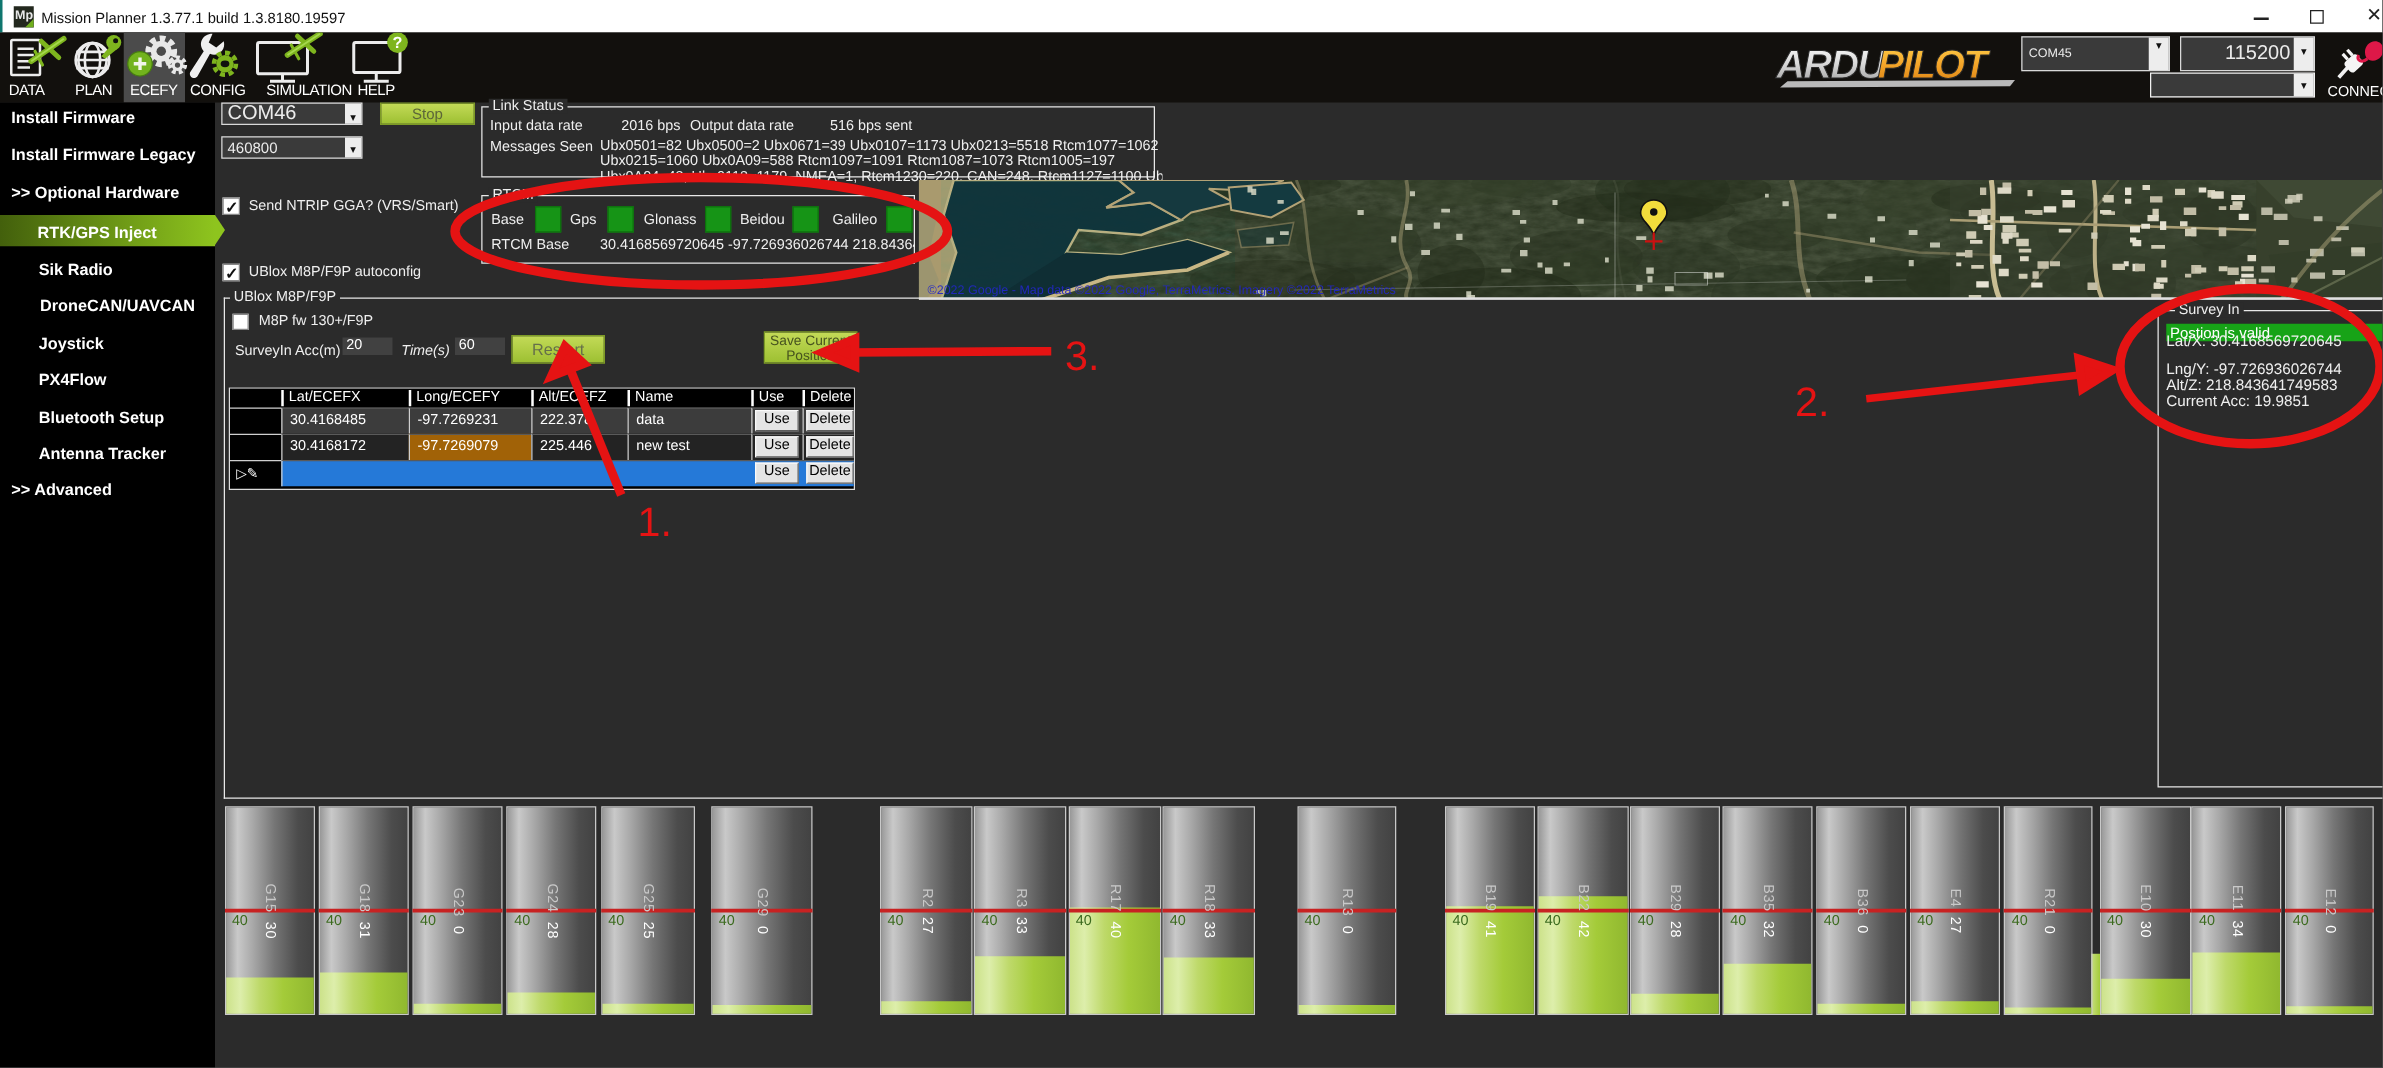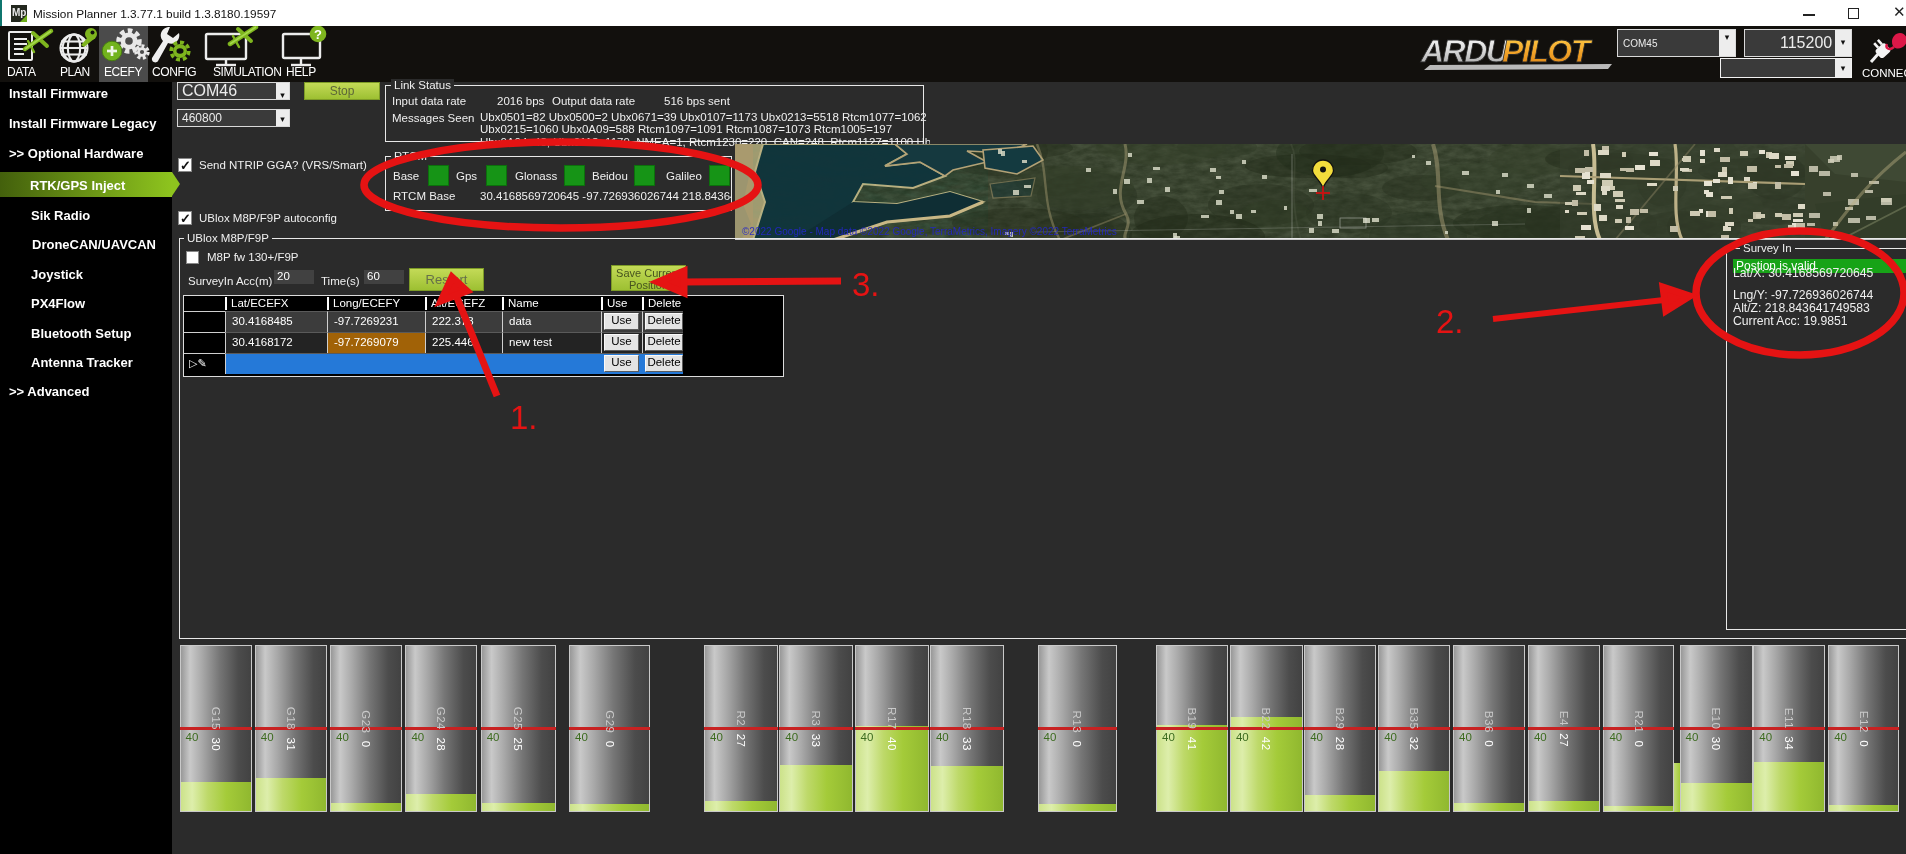--- a/index.html
+++ b/index.html
@@ -35,21 +35,21 @@
 
   .gbox { position:absolute; border:1px solid #e8e8e8; }
   .wtext { position:absolute; color:#efefef; font-size:11.5px; white-space:nowrap; }
 
   .cb { position:absolute; width:14px; height:14px; background:#fff; border:1px solid #888; }
   .cb.checked:after { content:"✓"; position:absolute; left:1px; top:-1px; color:#111; font-size:13px; font-weight:bold; }
 
   .gsq { position:absolute; width:21px; height:21px; background:#169416; border:1px solid #0c700c; }
 
   
-  #tbl { left:183px; top:295px; width:601px; height:82px; border:1px solid #dcdcdc; background:#000; }
+  #tbl { left:183px; top:310px; width:501px; height:82px; border:1px solid #dcdcdc; background:#000; }
   .th { position:absolute; top:0; height:15px; background:#000; color:#fff; font-size:11.5px; }
   .th span { position:absolute; left:6px; top:1px; }
   .th .sep { position:absolute; left:0; top:1px; bottom:1px; width:2px; background:#fff; }
   .trow { position:absolute; left:0; width:499px; height:21px; }
   .tcell { position:absolute; top:0; height:21px; border-left:1px solid #cfcfcf; border-top:1px solid #5a5a5a; color:#fff; font-size:11.5px; }
   .tcell span { position:absolute; left:6px; top:3px; }
   .rowsel { position:absolute; left:0; top:0; width:41px; height:21px; background:#000; border-top:1px solid #cfcfcf; }
   .ubtn { position:absolute; background:#e4e4e4; border-top:1px solid #fafafa; border-left:1px solid #fafafa; border-right:1px solid #5c5c5c; border-bottom:1px solid #5c5c5c; color:#000; font-size:11.5px; text-align:center; }
 
   
@@ -513,21 +513,21 @@
 <div class="wtext" style="left:199px;top:159px;">Send NTRIP GGA? (VRS/Smart)</div>
 <div class="cb checked" style="left:178px;top:211px;"></div>
 <div class="wtext" style="left:199px;top:212px;">UBlox M8P/F9P autoconfig</div>
 
 <div class="gbox" style="left:179px;top:238px;width:1730px;height:401px;border-right:none;"></div>
 <div class="wtext" style="left:184px;top:232px;background:#2b2b2b;padding:0 3px;">UBlox M8P/F9P</div>
 <div class="cb" style="left:186px;top:251px;width:13px;height:13px;"></div>
 <div class="wtext" style="left:207px;top:251px;">M8P fw 130+/F9P</div>
 <div class="wtext" style="left:188px;top:275px;">SurveyIn Acc(m)</div>
 <div class="abs" style="left:274px;top:270px;width:40px;height:14px;background:#414141;color:#fff;font-size:11.5px;padding-left:3px;">20</div>
-<div class="wtext" style="left:321px;top:275px;">Time(s)</div>
+<div class="wtext" style="left:321px;top:275px;font-style:italic;">Time(s)</div>
 <div class="abs" style="left:364px;top:270px;width:40px;height:14px;background:#414141;color:#fff;font-size:11.5px;padding-left:3px;">60</div>
 <div class="greenbtn" style="left:409px;top:268px;width:75px;height:23px;font-size:13px;line-height:21px;color:#66704a;">Restart</div>
 <div class="greenbtn" style="left:611px;top:265px;width:75px;height:26px;font-size:11px;line-height:12px;color:#47541f;padding-top:1px;">Save Current Position</div>
 
 <div class="abs" id="tbl">
   <div class="th" style="left:0;width:41px;"></div>
   <div class="th" style="left:41px;width:102px;">
       <i class="sep"></i>
       <span>Lat/ECEFX</span>
     </div>

